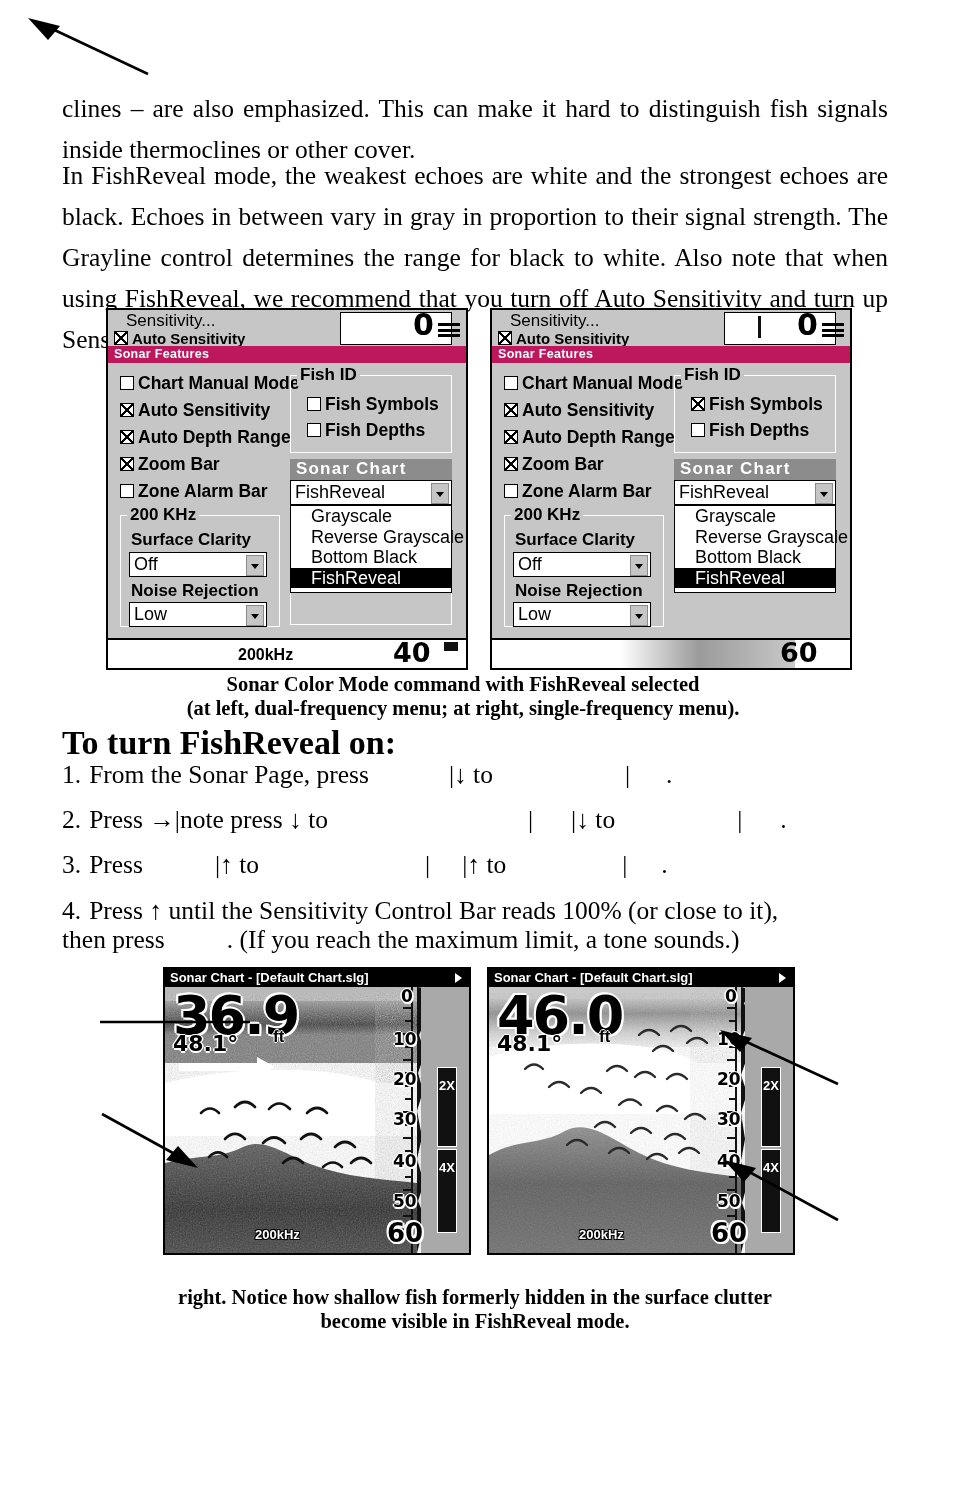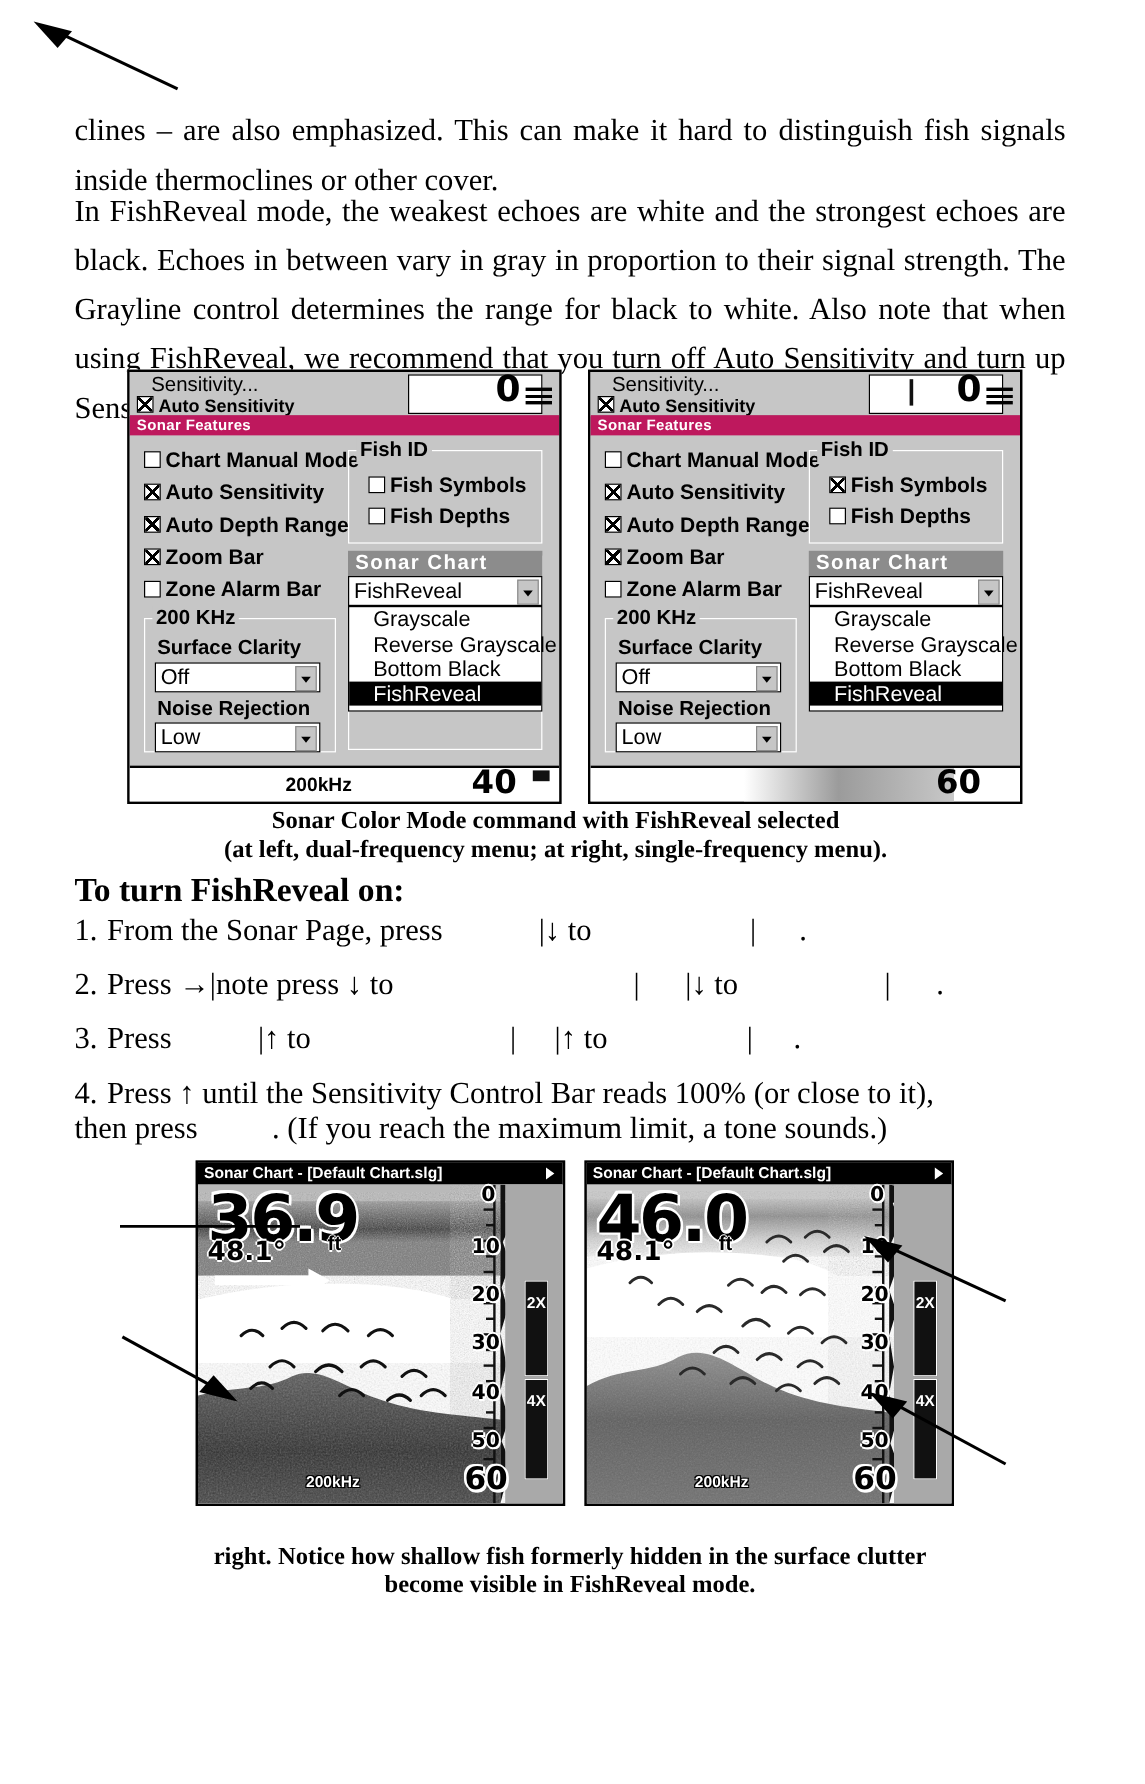--- a/index.html
+++ b/index.html
@@ -15,21 +15,21 @@
     position:absolute;font-size:25.5px;line-height:41px;
     text-align:justify;color:#000;
   }
 
   
   .caption{
     position:absolute;text-align:center;font-weight:bold;
     font-size:20.5px;line-height:24px;
   }
   .head-bold{
-    position:absolute;font-weight:bold;font-size:28px;line-height:29px;
+    position:absolute;font-weight:bold;font-size:34px;line-height:29px;
   }
   .step{
     position:absolute;font-size:25.5px;line-height:29px;white-space:pre;
   }
   .step .gap{display:inline-block;}
 
   
   .lcd{
     position:absolute;background:#c6c6c6;border:2px solid #000;
     font-family:"Liberation Sans","DejaVu Sans",sans-serif;

